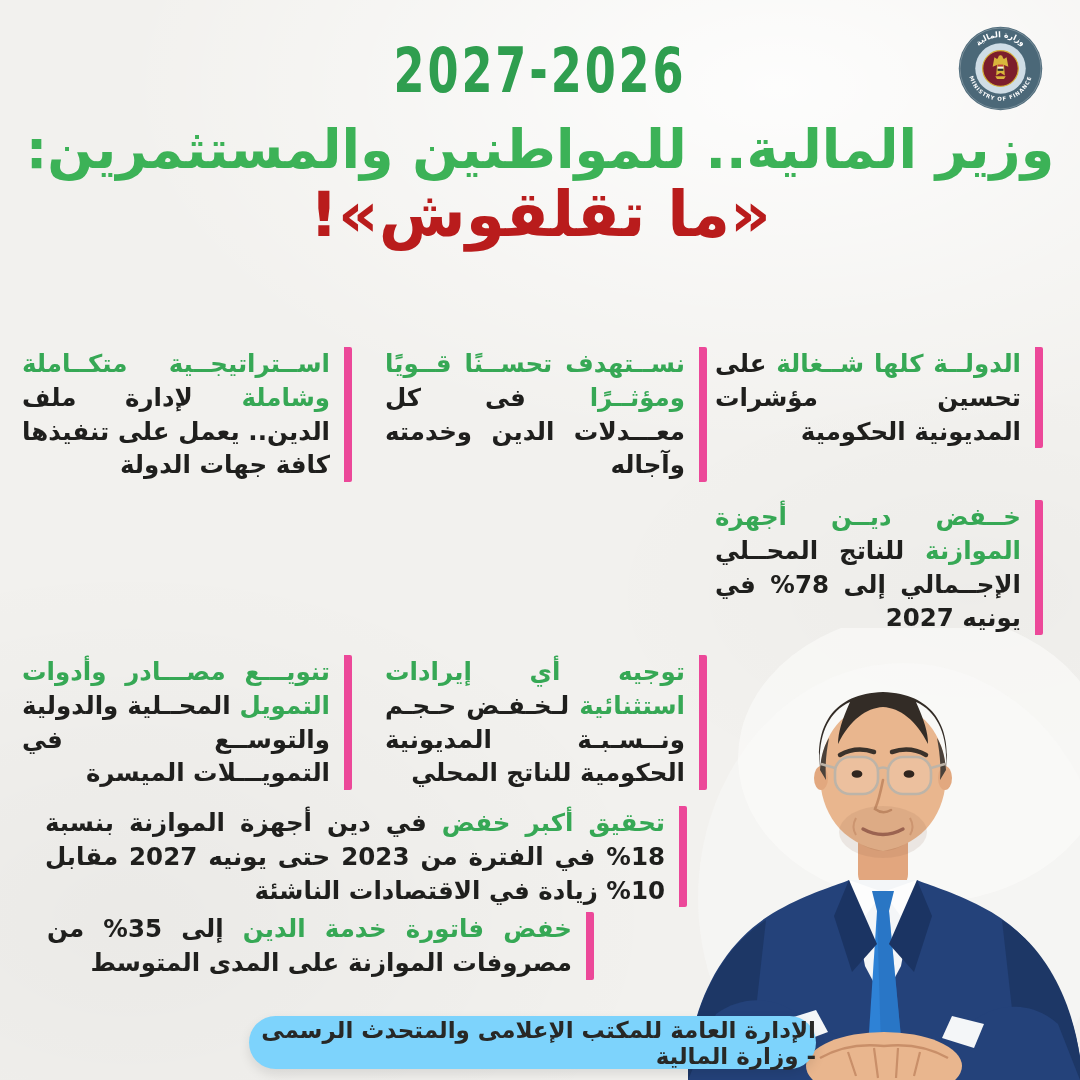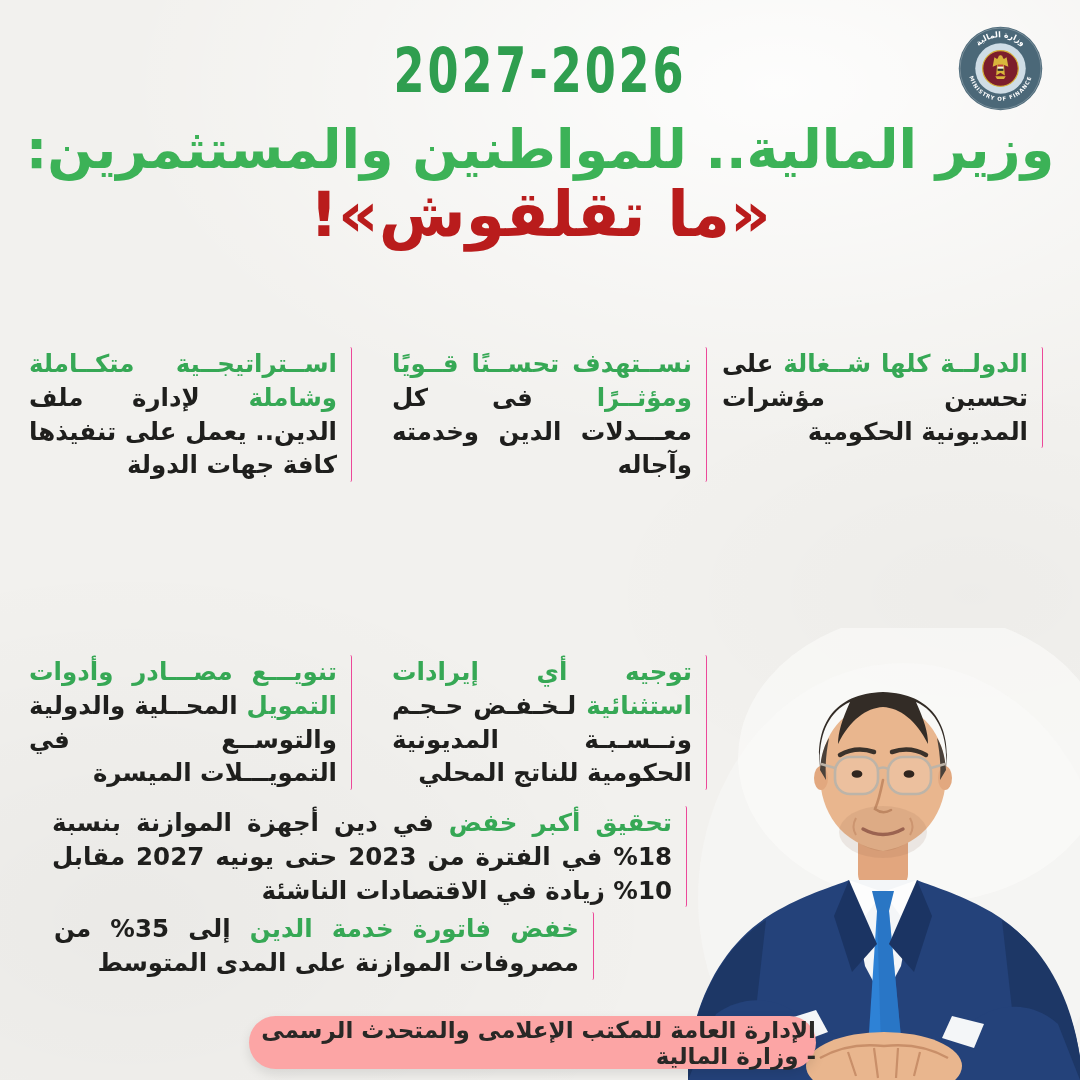--- a/index.html
+++ b/index.html
@@ -23,38 +23,38 @@
     left:0;right:0;top:118px;text-align:center;direction:rtl;
     color:#3cb257;font-weight:700;font-size:54px;
   }
   .title{
     left:0;right:0;top:178px;text-align:center;direction:rtl;
     color:#b91c1c;font-weight:800;font-size:63px;letter-spacing:-2px;
   }
   
   .block{
     position:absolute;direction:rtl;text-align:justify;text-align-last:right;
-    padding-right:14px;border-right:1px solid #ec4899;border-radius:2px;
+    padding-right:14px;border-right:8px solid #ec4899;border-radius:2px;
     font-size:24.5px;font-weight:700;line-height:1.38;color:#1f1f1d;
   }
   .block .hl{color:#36a855;}
   .pos-r1{top:347px;right:37px;width:306px;}
   .pos-m1{top:347px;right:373px;width:300px;}
   .pos-l1{top:347px;right:728px;width:308px;}
   .pos-r2{top:500px;right:37px;width:306px;}
   .pos-m2{top:500px;right:373px;width:300px;}
   .pos-l2{top:500px;right:728px;width:308px;}
   .pos-m3{top:655px;right:373px;width:300px;}
   .pos-l3{top:655px;right:728px;width:308px;}
   .pos-w1{top:806px;right:393px;width:620px;margin-left:20px;}
   .pos-w2{top:912px;right:486px;width:525px;}
   
   .footer-pill{
     left:249px;top:1016px;width:567px;height:53px;border-radius:27px;
-    background:#fca5a5;box-shadow:0 5px 12px rgba(0,0,0,.10);
+    background:#7dd3fc;box-shadow:0 5px 12px rgba(0,0,0,.10);
     display:flex;align-items:center;justify-content:center;direction:rtl;
     font-size:23px;font-weight:700;color:#282826;z-index:5;
   }
   .logo{left:957px;top:25px;width:87px;height:87px;z-index:4;}
   .portrait{left:688px;top:628px;width:392px;height:452px;z-index:1;}
   .blocks-layer{z-index:3;}
 </style>
 </head>
 <body>
 
@@ -165,20 +165,24 @@
     <span class="rest">على تحسين مؤشرات المديونية الحكومية</span>
   </div>
   <div class="block pos-m1">
     <span class="hl">نســتهدف تحســنًا قــويًا ومؤثــرًا</span>
     <span class="rest">فى كل معـــدلات الدين وخدمته وآجاله</span>
   </div>
   <div class="block pos-l1">
     <span class="hl">اســتراتيجــية متكــاملة وشاملة</span>
     <span class="rest">لإدارة ملف الدين.. يعمل على تنفيذها كافة جهات الدولة</span>
   </div>
+  <div class="block pos-r2">
+    <span class="hl">خــفض ديــن أجهزة الموازنة</span>
+    <span class="rest">للناتج المحــلي الإجــمالي إلى 78% في يونيه 2027</span>
+  </div>
   <div class="block pos-m3">
     <span class="hl">توجيه أي إيرادات استثنائية</span>
     <span class="rest">لـخـفـض حـجـم ونــسـبـة المديونية الحكومية للناتج المحلي</span>
   </div>
   <div class="block pos-l3">
     <span class="hl">تنويـــع مصـــادر وأدوات التمويل</span>
     <span class="rest">المحــلية والدولية والتوســع في التمويـــلات الميسرة</span>
   </div>
   <div class="block pos-w1">
     <span class="hl">تحقيق أكبر خفض</span>

